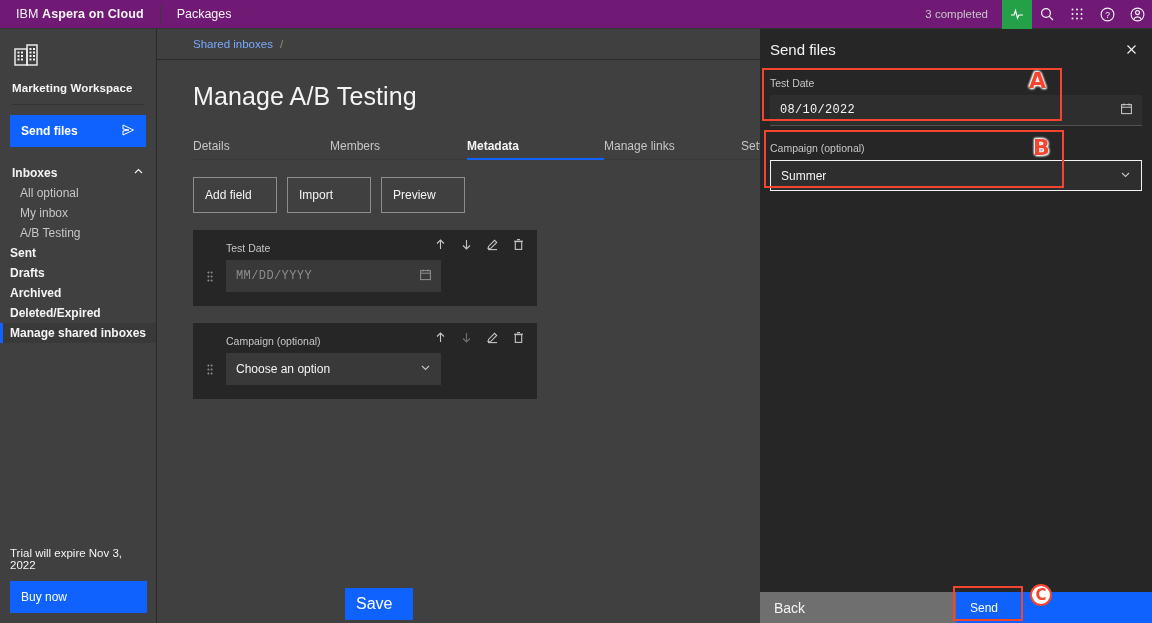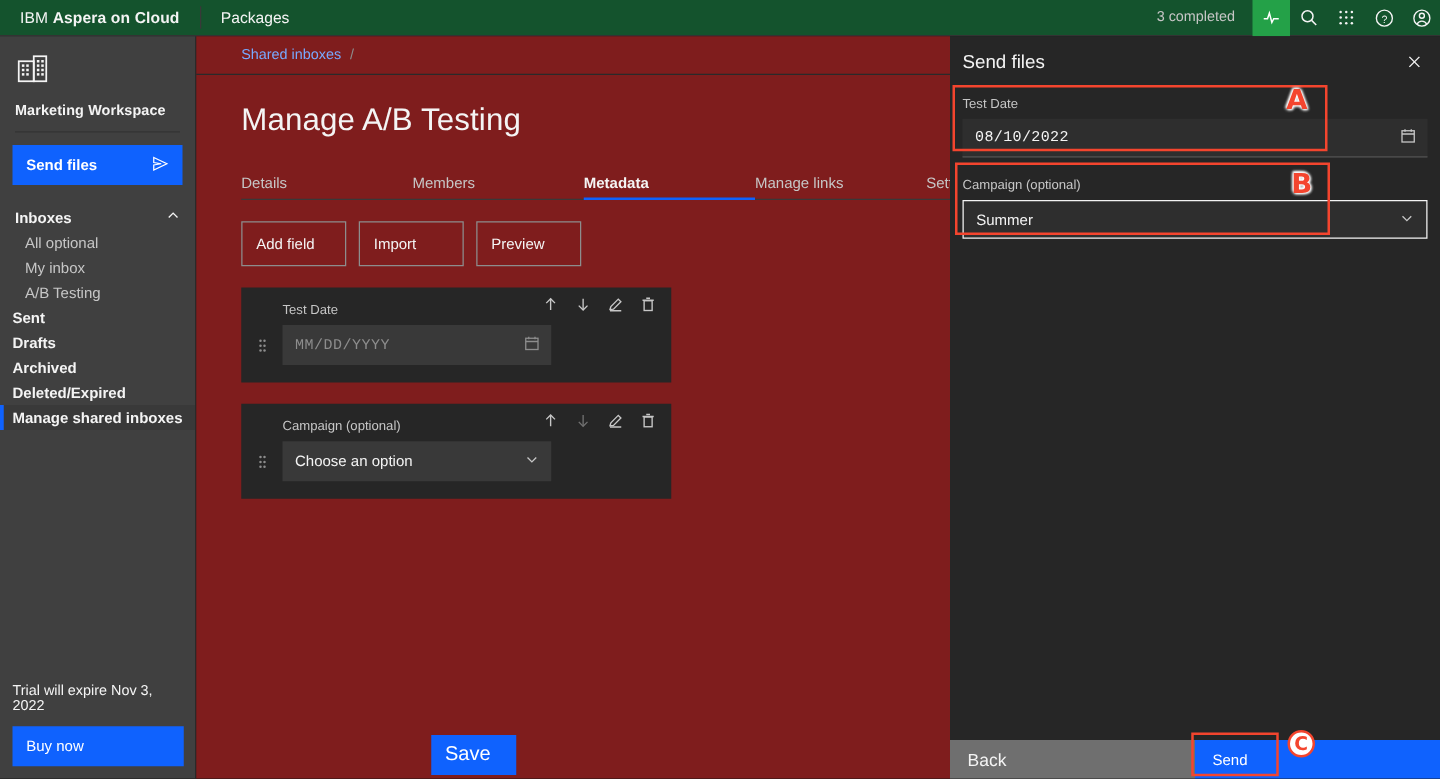--- a/index.html
+++ b/index.html
@@ -8,21 +8,21 @@
     background: #161616;
     font-family: "Liberation Sans", sans-serif;
     color: #f4f4f4;
     overflow: hidden;
   }
   #app { position: relative; width: 1152px; height: 623px; }
 
   
   .header {
     position: absolute; top: 0; left: 0; width: 1152px; height: 29px;
-    background: #14532d; border-bottom: 1px solid #333;
+    background: #701a75; border-bottom: 1px solid #333;
     display: flex; align-items: center;
   }
   .hdr-brand {
     padding: 0 16px; font-size: 12.5px; color: #f4f4f4;
     letter-spacing: .1px; white-space: nowrap;
   }
   .hdr-brand b { font-weight: 600; }
   .hdr-sep { width: 1px; height: 18px; background: #393939; }
   .hdr-link {
     padding: 0 16px; font-size: 12.5px; color: #f4f4f4; height: 29px;
@@ -70,21 +70,21 @@
   .trial {
     position: absolute; left: 0; bottom: 0; width: 157px; padding: 0 10px 10px 10px;
   }
   .trial-text { font-size: 11.5px; color: #f4f4f4; padding: 0 0 10px 0; }
   .buy-btn {
     height: 32px; background: #0f62fe; display: flex; align-items: center;
     padding-left: 11px; font-size: 12px; color: #fff; cursor: pointer;
   }
 
   
-  .main { position: absolute; top: 29px; left: 157px; width: 603px; height: 594px; background: #7f1d1d; }
+  .main { position: absolute; top: 29px; left: 157px; width: 603px; height: 594px; background: #404040; }
   .crumbs { height: 30px; display: flex; align-items: center; padding-left: 36px; gap: 7px; }
   .crumb-link { font-size: 11.5px; color: #78a9ff; cursor: pointer; }
   .crumb-sep { font-size: 11.5px; color: #8d8d8d; }
   .crumb-rule { height: 1px; background: #2a2a2a; }
   .page-title { padding: 22px 0 0 36px; font-size: 25px; font-weight: 400; color: #f4f4f4; letter-spacing: .1px; }
   .tabs { margin: 22px 0 0 36px; display: flex; border-bottom: 1px solid #393939; width: 740px; }
   .tab {
     width: 137px; height: 27px; display: flex; align-items: center;
     font-size: 12px; color: #c6c6c6; cursor: pointer; border-bottom: 2px solid transparent;
     margin-bottom: -1px; overflow: hidden; white-space: nowrap;

